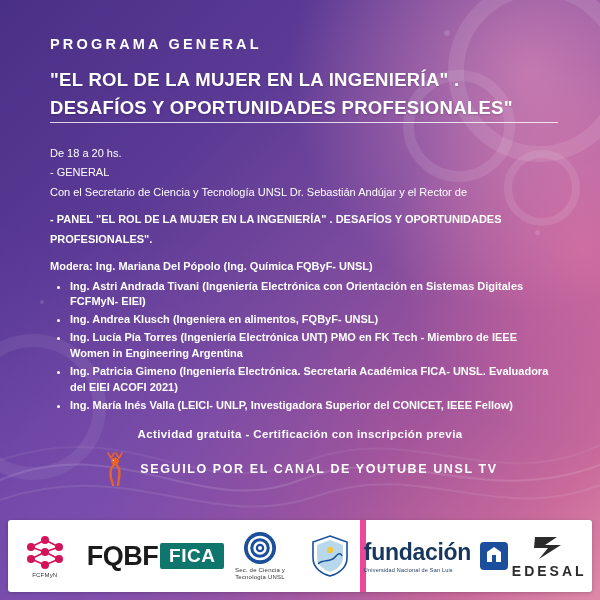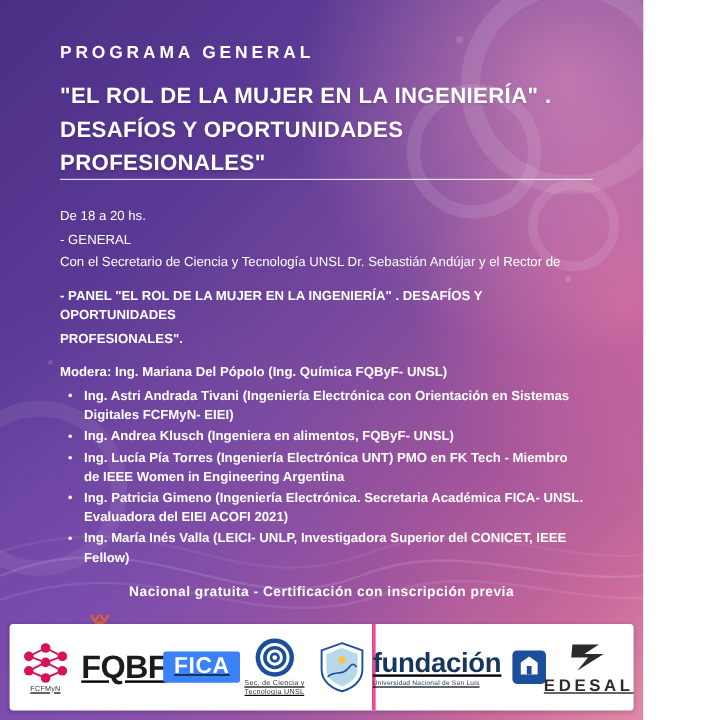--- a/index.html
+++ b/index.html
@@ -7,21 +7,21 @@
     padding: 0;
   }
   body {
     width: 600px;
     height: 600px;
     font-family: "Liberation Sans", sans-serif;
     overflow: hidden;
   }
   .poster {
     position: relative;
-    width: 536px;
+    width: 600px;
     height: 600px;
     background:
       radial-gradient(circle at 88% 12%, rgba(255,160,190,0.55) 0%, rgba(255,160,190,0.0) 32%),
       radial-gradient(circle at 97% 42%, rgba(236,120,160,0.50) 0%, rgba(236,120,160,0.0) 28%),
       radial-gradient(circle at 10% 95%, rgba(120,80,190,0.55) 0%, rgba(120,80,190,0.0) 45%),
       linear-gradient(135deg, #4a2f86 0%, #5b3a95 28%, #7a4a9e 50%, #a3559b 70%, #c96a9b 88%, #e08aa8 100%);
     overflow: hidden;
   }
   
   .deco {
@@ -134,21 +134,20 @@
     left: 8px;
     right: 8px;
     bottom: 8px;
     height: 72px;
     background: #ffffff;
     border-radius: 3px;
     display: flex;
     align-items: center;
     z-index: 5;
     box-shadow: 0 1px 4px rgba(0,0,0,0.2);
-    text-decoration: underline;
   }
   .logo {
     display: flex;
     flex-direction: column;
     align-items: center;
     justify-content: center;
     height: 100%;
   }
   .logo-caption {
     font-size: 6px;
@@ -156,32 +155,32 @@
     text-align: center;
     line-height: 1.15;
     margin-top: 2px;
     letter-spacing: 0.2px;
   }
   .l-fcfmyn { width: 74px; }
   .l-fqbf   { width: 82px; }
   .l-fica   { width: 58px; }
   .l-secyt  { width: 78px; }
   .l-unsl   { width: 62px; }
-  .l-fund   { width: 140px; border-left: 3px solid #ec4899; }
+  .l-fund   { width: 140px; border-left: 6px solid #ec4899; }
   .l-edesal { width: 86px; }
 
   .fqbf-text {
     font-family: "Liberation Sans", sans-serif;
     font-weight: bold;
     font-size: 27px;
     color: #1b1b1b;
     letter-spacing: -0.5px;
   }
   .fica-badge {
-    background: #3b82f6;
+    background: #0f766e;
     color: #ffffff;
     font-weight: bold;
     font-size: 19px;
     padding: 2px 9px;
     letter-spacing: 0.5px;
     border-radius: 2px;
   }
   .fund-text {
     font-size: 23px;
     font-weight: bold;
@@ -251,21 +250,21 @@
           <li>Ing. Astri Andrada Tivani (Ingeniería Electrónica con Orientación en Sistemas Digitales FCFMyN- EIEI)</li>
           <li>Ing. Andrea Klusch (Ingeniera en alimentos, FQByF- UNSL)</li>
           <li>Ing. Lucía Pía Torres (Ingeniería Electrónica UNT) PMO en FK Tech - Miembro de IEEE Women in Engineering Argentina</li>
           <li>Ing. Patricia Gimeno (Ingeniería Electrónica. Secretaria Académica FICA- UNSL. Evaluadora del EIEI ACOFI 2021)</li>
           <li>Ing.  María Inés Valla (LEICI- UNLP, Investigadora Superior del CONICET, IEEE Fellow)</li>
         </ul>
       </div>
 
     </div>
 
-    <div class="free-note">Nacional gratuita - Certificación con inscripción previa</div>
+    <div class="free-note">Actividad gratuita - Certificación con inscripción previa</div>
 
     <div class="yt-row">
       <svg class="deer" viewBox="0 0 26 34">
         <path d="M9,6 L6,1 M9,6 L12,1 M17,6 L14,1 M17,6 L20,1" stroke="#e8622a" stroke-width="1.6" fill="none" stroke-linecap="round"></path>
         <ellipse cx="13" cy="9" rx="4" ry="3.5" fill="#e8622a"></ellipse>
         <path d="M13,12 C9,14 8,20 9,26 L11,33 M13,12 C17,14 18,20 17,26 L16,33" stroke="#e8622a" stroke-width="2.4" fill="none" stroke-linecap="round"></path>
         <circle cx="11.4" cy="8.4" r="0.7" fill="#ffffff"></circle>
       </svg>
       <span class="yt-text">SEGUILO POR EL CANAL DE YOUTUBE UNSL TV</span>
     </div>

